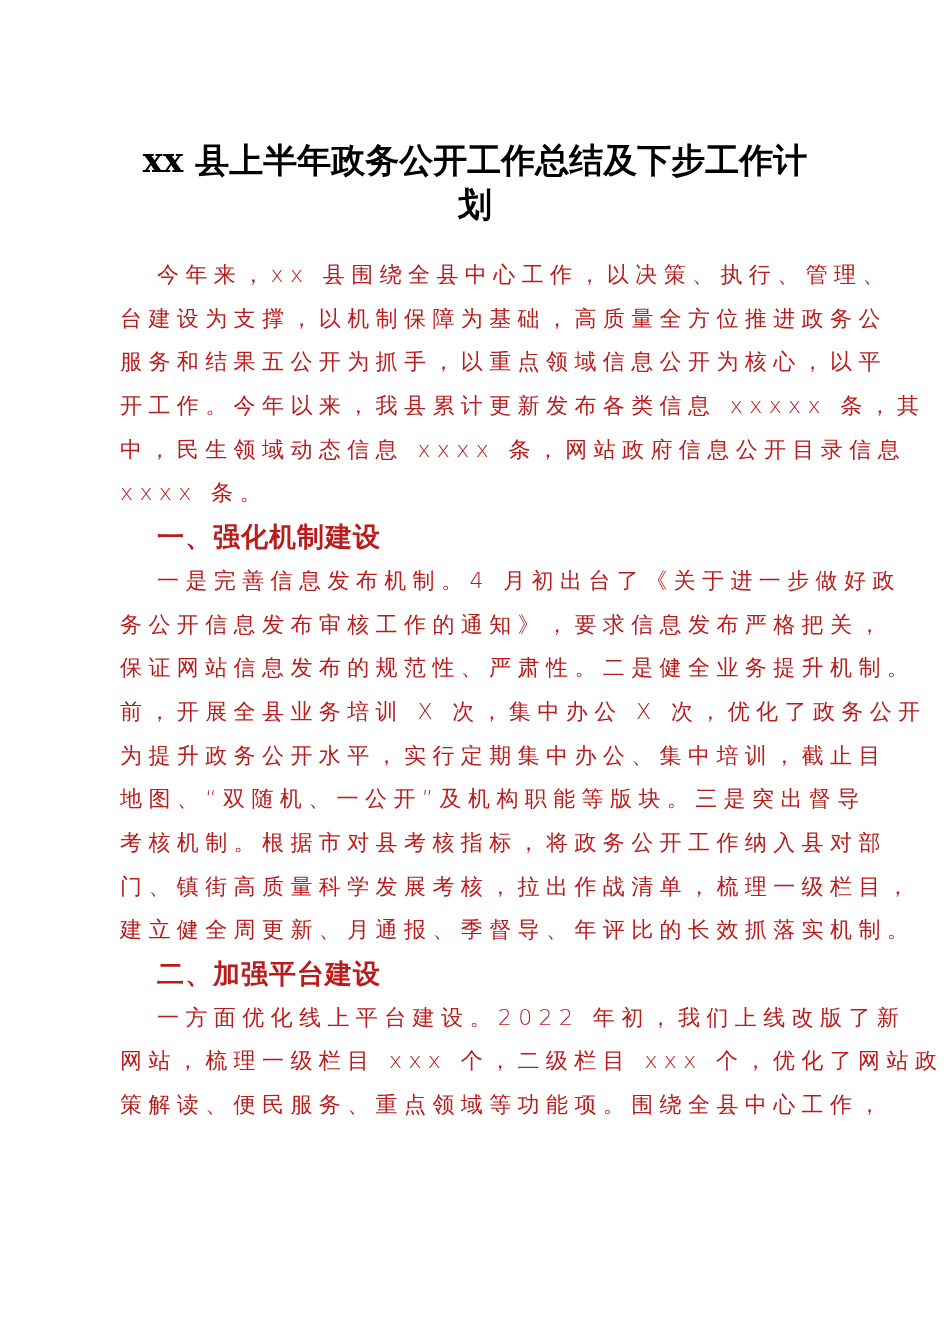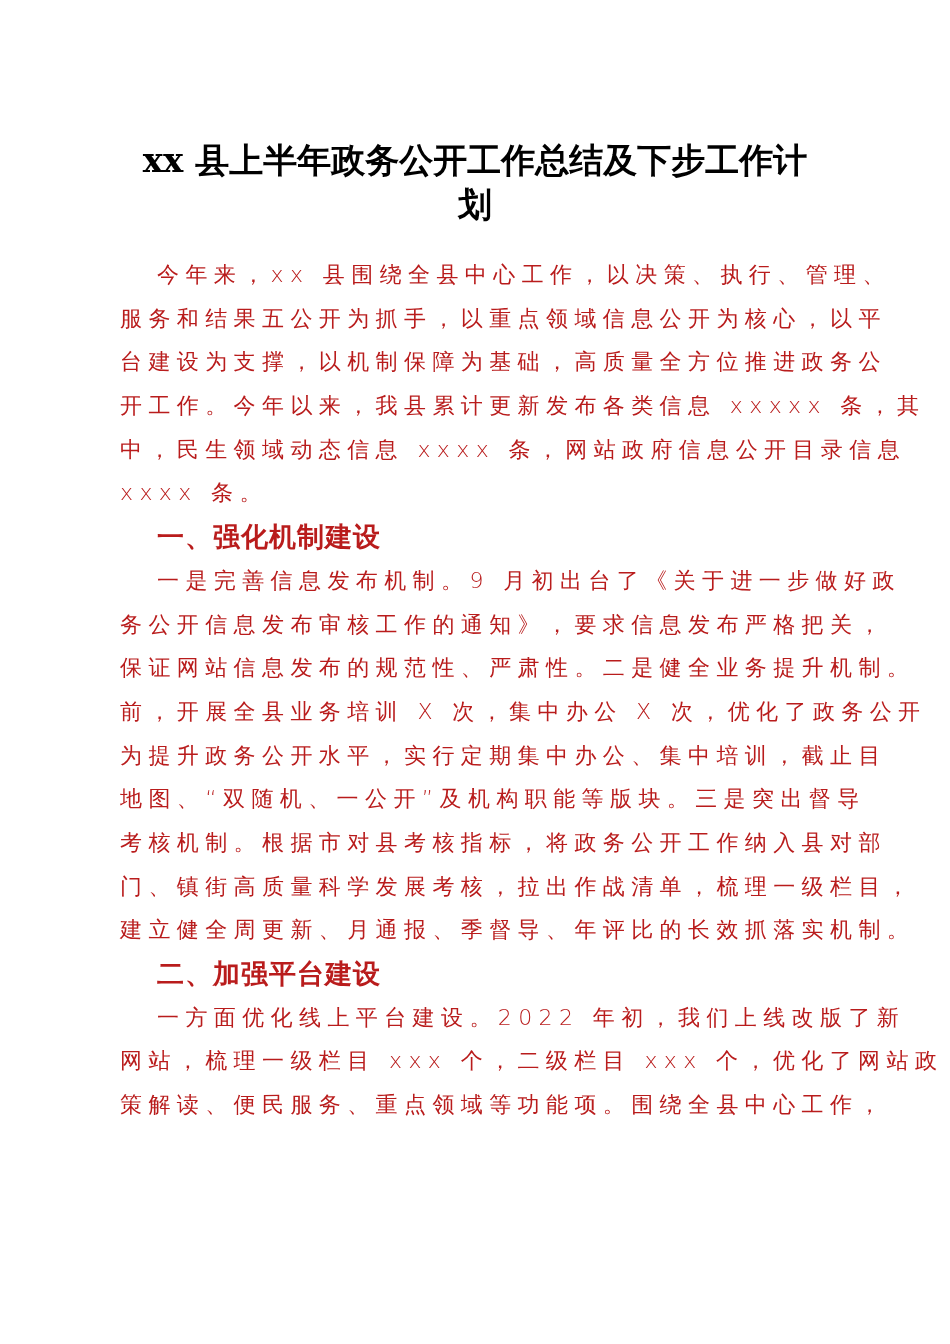--- a/index.html
+++ b/index.html
@@ -69,31 +69,31 @@
 
   <div class="title">
     <span class="tline">xx 县上半年政务公开工作总结及下步工作计</span>
     <span class="tline">划</span>
   </div>
 
   <div class="body">
 
     <div>
       <span class="line indent">今年来，xx 县围绕全县中心工作，以决策、执行、管理、</span>
+      <span class="line">台建设为支撑，以机制保障为基础，高质量全方位推进政务公</span>
       <span class="line">服务和结果五公开为抓手，以重点领域信息公开为核心，以平</span>
-      <span class="line">台建设为支撑，以机制保障为基础，高质量全方位推进政务公</span>
       <span class="line">开工作。今年以来，我县累计更新发布各类信息 xxxxx 条，其</span>
       <span class="line">中，民生领域动态信息 xxxx 条，网站政府信息公开目录信息</span>
       <span class="line">xxxx 条。</span>
     </div>
 
     <span class="line indent heading">一、强化机制建设</span>
 
     <div>
-      <span class="line indent"><span class="kai">一是完善信息发布机制。</span><span>9 月初出台了《关于进一步做好政</span></span>
+      <span class="line indent"><span class="kai">一是完善信息发布机制。</span><span>4 月初出台了《关于进一步做好政</span></span>
       <span class="line">务公开信息发布审核工作的通知》，要求信息发布严格把关，</span>
       <span class="line">保证网站信息发布的规范性、严肃性。二是健全业务提升机制。</span>
       <span class="line">前，开展全县业务培训 X 次，集中办公 X 次，优化了政务公开</span>
       <span class="line">为提升政务公开水平，实行定期集中办公、集中培训，截止目</span>
       <span class="line">地图、“双随机、一公开”及机构职能等版块。三是突出督导</span>
       <span class="line">考核机制。根据市对县考核指标，将政务公开工作纳入县对部</span>
       <span class="line">门、镇街高质量科学发展考核，拉出作战清单，梳理一级栏目，</span>
       <span class="line">建立健全周更新、月通报、季督导、年评比的长效抓落实机制。</span>
     </div>
 

